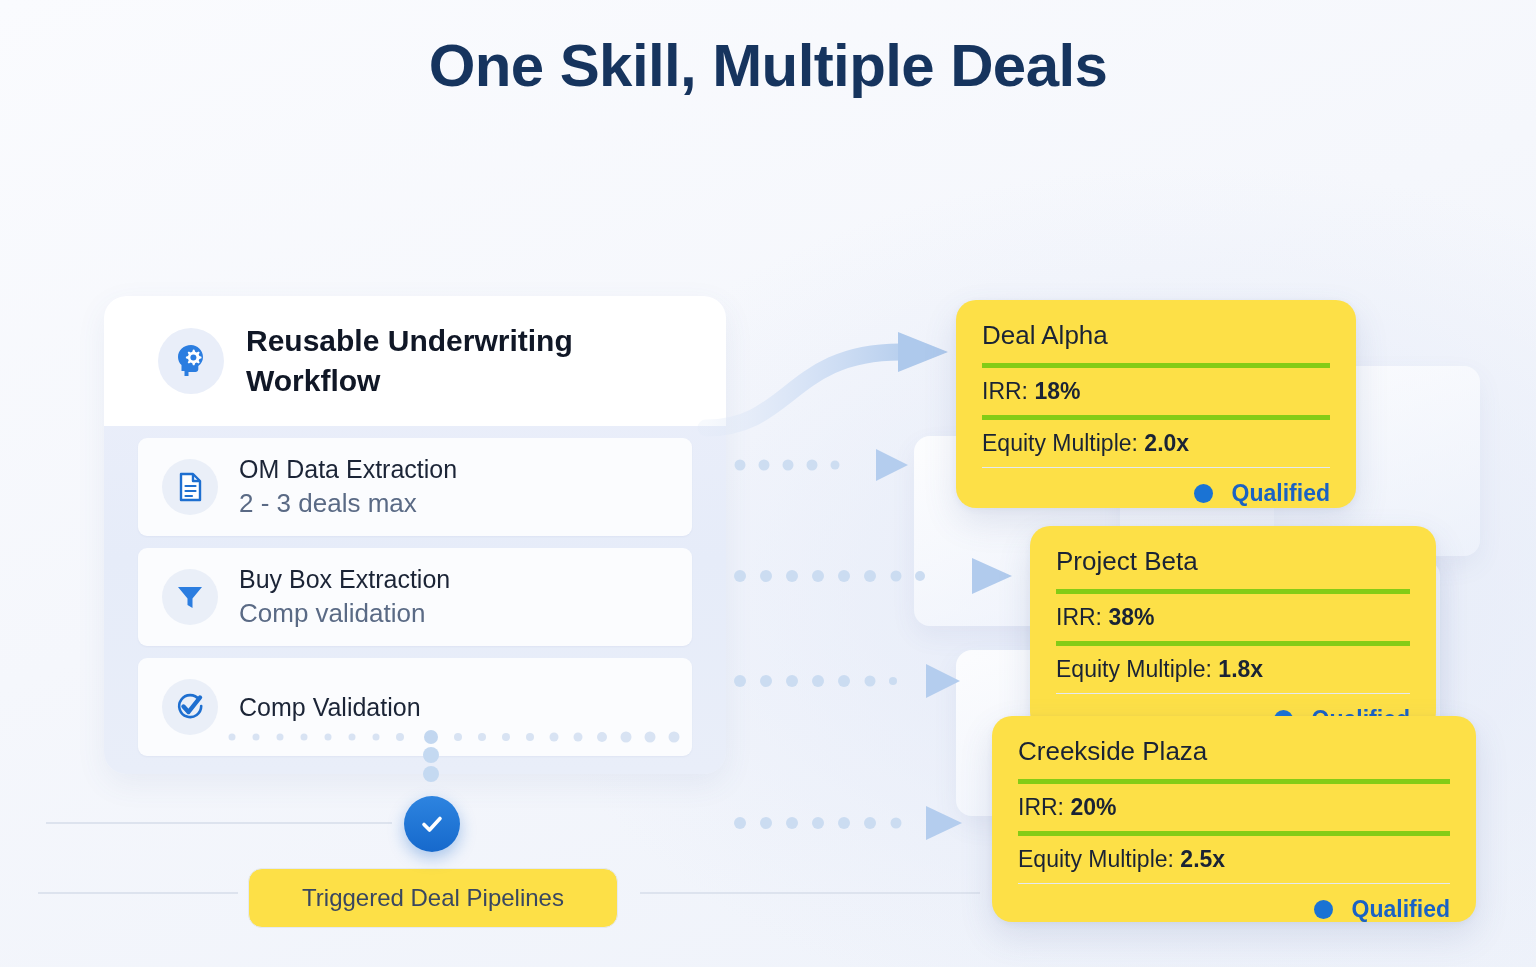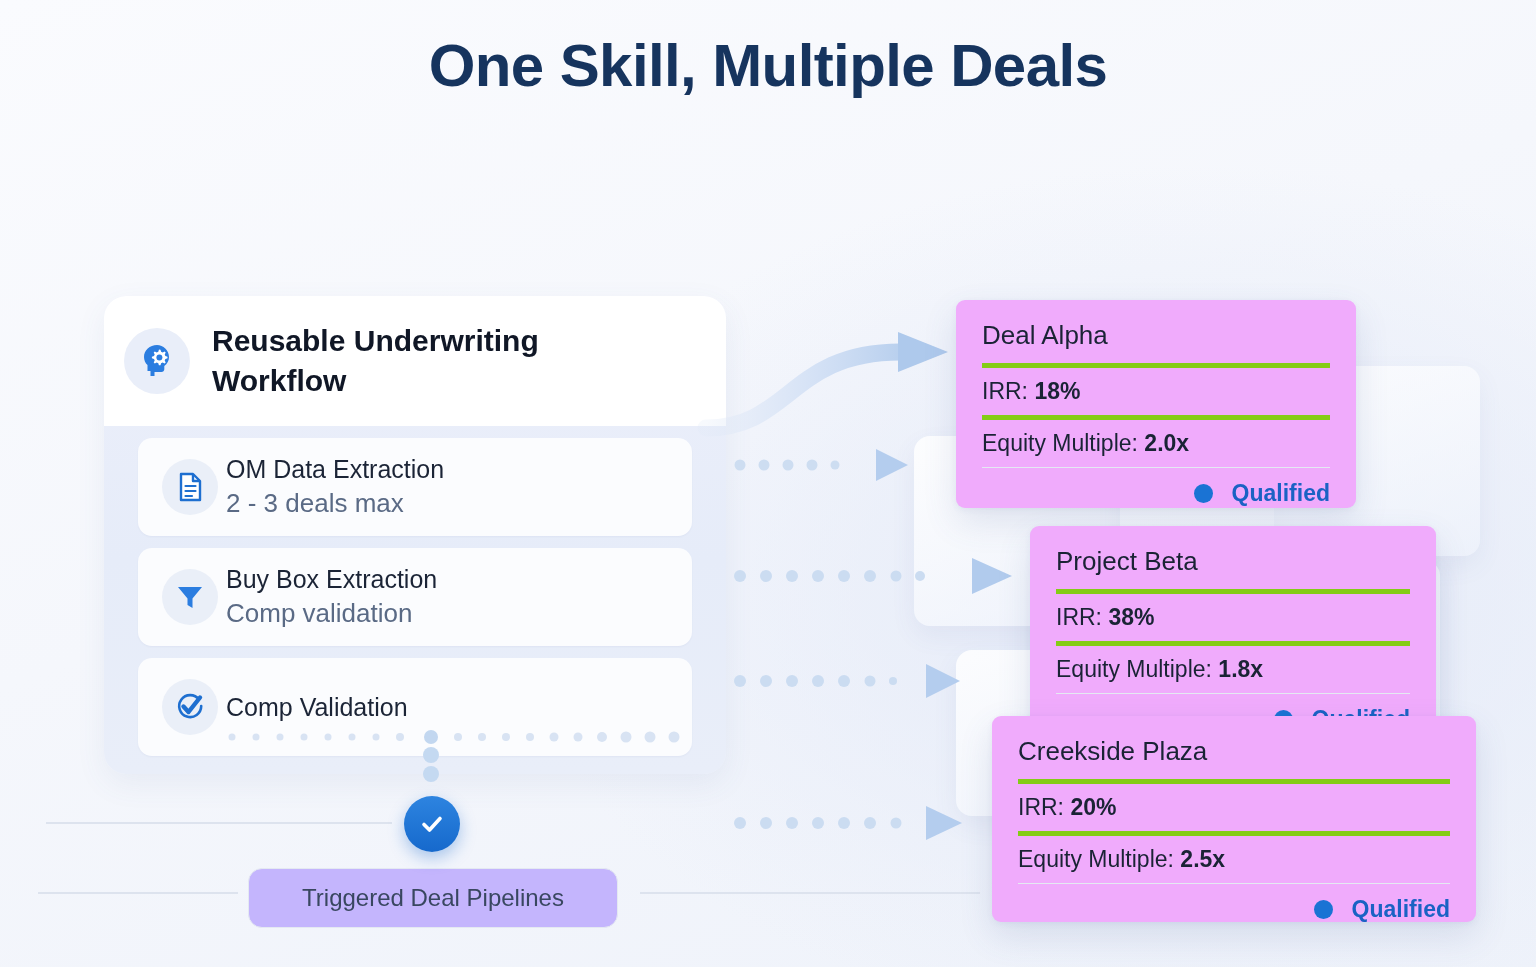--- a/index.html
+++ b/index.html
@@ -28,48 +28,48 @@
   
   .panel {
     position:absolute; left:104px; top:296px; width:622px; height:478px;
     background: linear-gradient(180deg,#eceffa 0%, #e6ecf9 55%, #e9eef9 100%);
     border-radius: 22px;
     box-shadow: 0 10px 30px rgba(80,100,150,.08);
   }
   .panel-head {
     position:absolute; left:0; top:0; width:100%; height:130px;
     background:#ffffff; border-radius:22px 22px 0 0;
-    display:flex; align-items:center; gap:22px; padding:0 20px;
+    display:flex; align-items:center; gap:22px; padding:0 54px;
   }
   .panel-title {
     font-size:30px; font-weight:700; color:#101726; line-height:1.32;
     max-width: 400px;
   }
   .icon-circle {
     width:66px; height:66px; border-radius:50%;
     background:#e9eef9; flex:0 0 66px;
     display:flex; align-items:center; justify-content:center;
   }
   .step {
     position:absolute; left:34px; width:554px; height:98px;
-    background:#fbfcfe; border-radius:14px;
-    display:flex; align-items:center; gap:8px; padding:15px 24px;
+    background:#fbfcfe; border-radius:9px;
+    display:flex; align-items:center; gap:21px; padding:15px 24px;
     box-shadow: 0 1px 2px rgba(60,80,130,.05);
   }
   .step.s0 { top:142px; }
   .step.s1 { top:252px; }
   .step.s2 { top:362px; }
   .step .icon-circle { width:56px; height:56px; flex:0 0 56px; background:#eaeff8; }
   .step-text { display:flex; flex-direction:column; gap:4px; }
   .step-title { font-size:25px; color:#1b2436; font-weight:400; line-height:1.15; }
   .step-sub { font-size:26px; color:#5a6a85; }
 
   
   .deal-card {
-    position:absolute; background:#f0abfc; border-radius:9px;
+    position:absolute; background:#fde047; border-radius:20px;
     box-shadow: 0 14px 34px rgba(70,95,150,.14), 0 2px 6px rgba(70,95,150,.07);
     padding: 20px 26px 16px 26px;
   }
   .deal-card.c0 { left:956px; top:300px; width:400px; height:208px; z-index:7; }
   .deal-card.c1 { left:1030px; top:526px; width:406px; height:206px; z-index:8; }
   .deal-card.c2 { left:992px; top:716px; width:484px; height:206px; z-index:9; }
   .deal-title { font-size:26px; color:#1a2335; padding-bottom:12px; }
   .deal-row { font-size:23px; color:#1a2335; padding:10px 0 10px 0; border-top:5px solid #84cc16; }
   .deal-row b { font-weight:700; }
   .deal-foot {
@@ -96,21 +96,21 @@
   
   .check-badge {
     position:absolute; left:404px; top:796px; width:56px; height:56px;
     border-radius:50%;
     background: linear-gradient(180deg,#2d84e0 0%, #1669cc 100%);
     box-shadow: 0 6px 16px rgba(25,105,205,.35);
     display:flex; align-items:center; justify-content:center; z-index:11;
   }
   .pill {
     position:absolute; left:248px; top:868px; width:370px; height:60px;
-    background:#c4b5fd; border:1px solid #e4e9f2; border-radius:14px;
+    background:#fde047; border:1px solid #e4e9f2; border-radius:14px;
     display:flex; align-items:center; justify-content:center; z-index:10;
   }
   .pill-label { font-size:24px; color:#394760; }
 </style>
 </head>
 <body>
 
 <div class="header">
   <div class="title">One Skill, Multiple Deals</div>
 </div>

